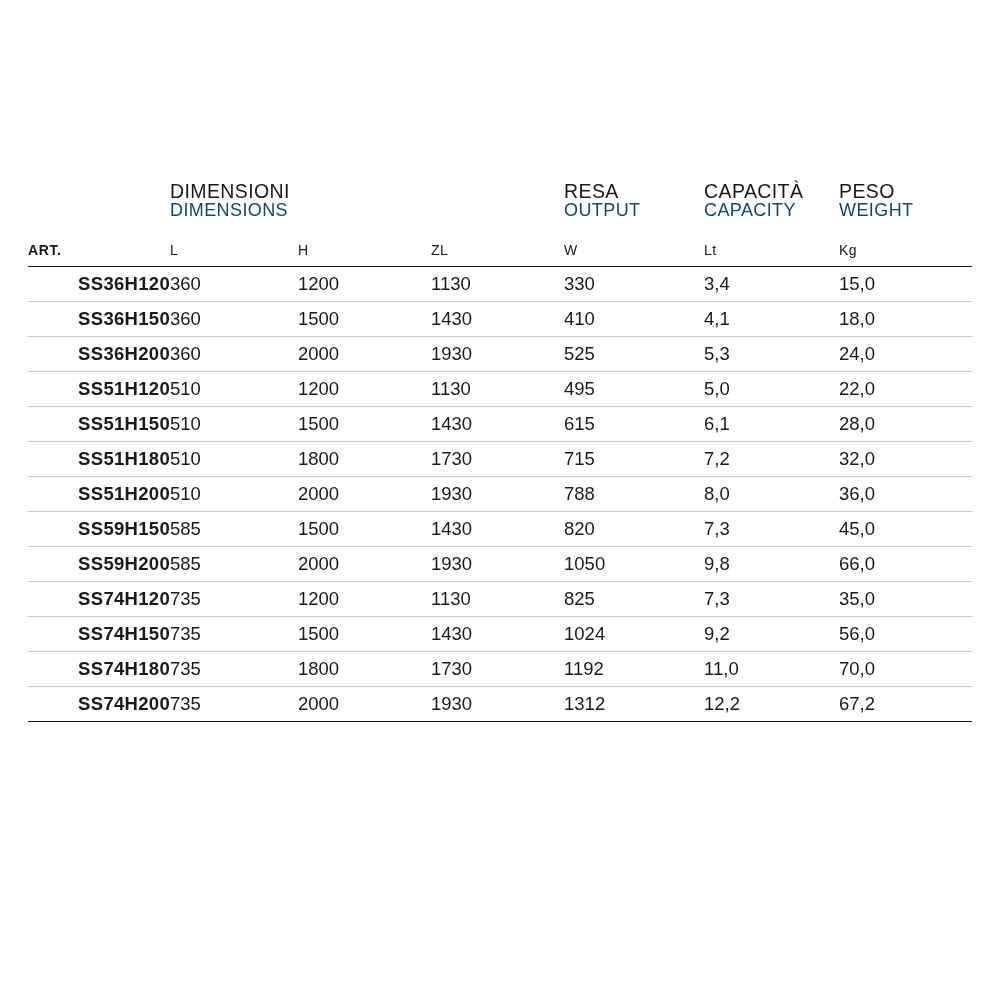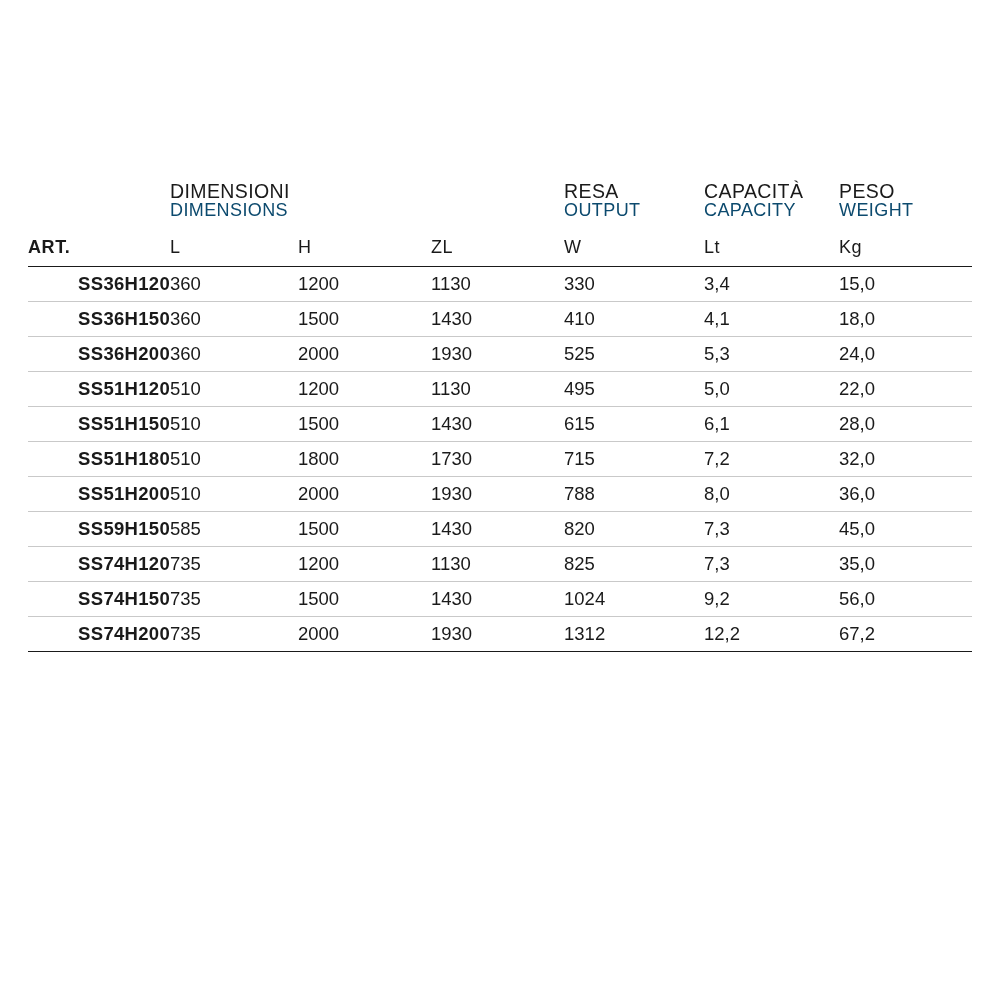--- a/index.html
+++ b/index.html
@@ -55,21 +55,21 @@
   .grp .en {
     font-size: 18px;
     letter-spacing: 0.4px;
     color: #0c4a6e;
   }
 
   
   tr.sub-row td {
     border-bottom: 1px solid #1a1a1a;
     padding: 0 0 8px 0;
-    font-size: 18px;
+    font-size: 14px;
     letter-spacing: 0.4px;
     vertical-align: bottom;
     height: 34px;
   }
   tr.sub-row td.art {
     font-weight: bold;
     letter-spacing: 0.6px;
   }
 
   
@@ -211,38 +211,56 @@
       <tr class="data-row">
         <td class="art">SS59H150</td>
         <td>585</td>
         <td>1500</td>
         <td>1430</td>
         <td>820</td>
         <td>7,3</td>
         <td>45,0</td>
       </tr>
       <tr class="data-row">
+        <td class="art">SS59H200</td>
+        <td>585</td>
+        <td>2000</td>
+        <td>1930</td>
+        <td>1050</td>
+        <td>9,8</td>
+        <td>66,0</td>
+      </tr>
+      <tr class="data-row">
         <td class="art">SS74H120</td>
         <td>735</td>
         <td>1200</td>
         <td>1130</td>
         <td>825</td>
         <td>7,3</td>
         <td>35,0</td>
       </tr>
       <tr class="data-row">
         <td class="art">SS74H150</td>
         <td>735</td>
         <td>1500</td>
         <td>1430</td>
         <td>1024</td>
         <td>9,2</td>
         <td>56,0</td>
       </tr>
       <tr class="data-row">
+        <td class="art">SS74H180</td>
+        <td>735</td>
+        <td>1800</td>
+        <td>1730</td>
+        <td>1192</td>
+        <td>11,0</td>
+        <td>70,0</td>
+      </tr>
+      <tr class="data-row">
         <td class="art">SS74H200</td>
         <td>735</td>
         <td>2000</td>
         <td>1930</td>
         <td>1312</td>
         <td>12,2</td>
         <td>67,2</td>
       </tr>
     </tbody>
   </table>

